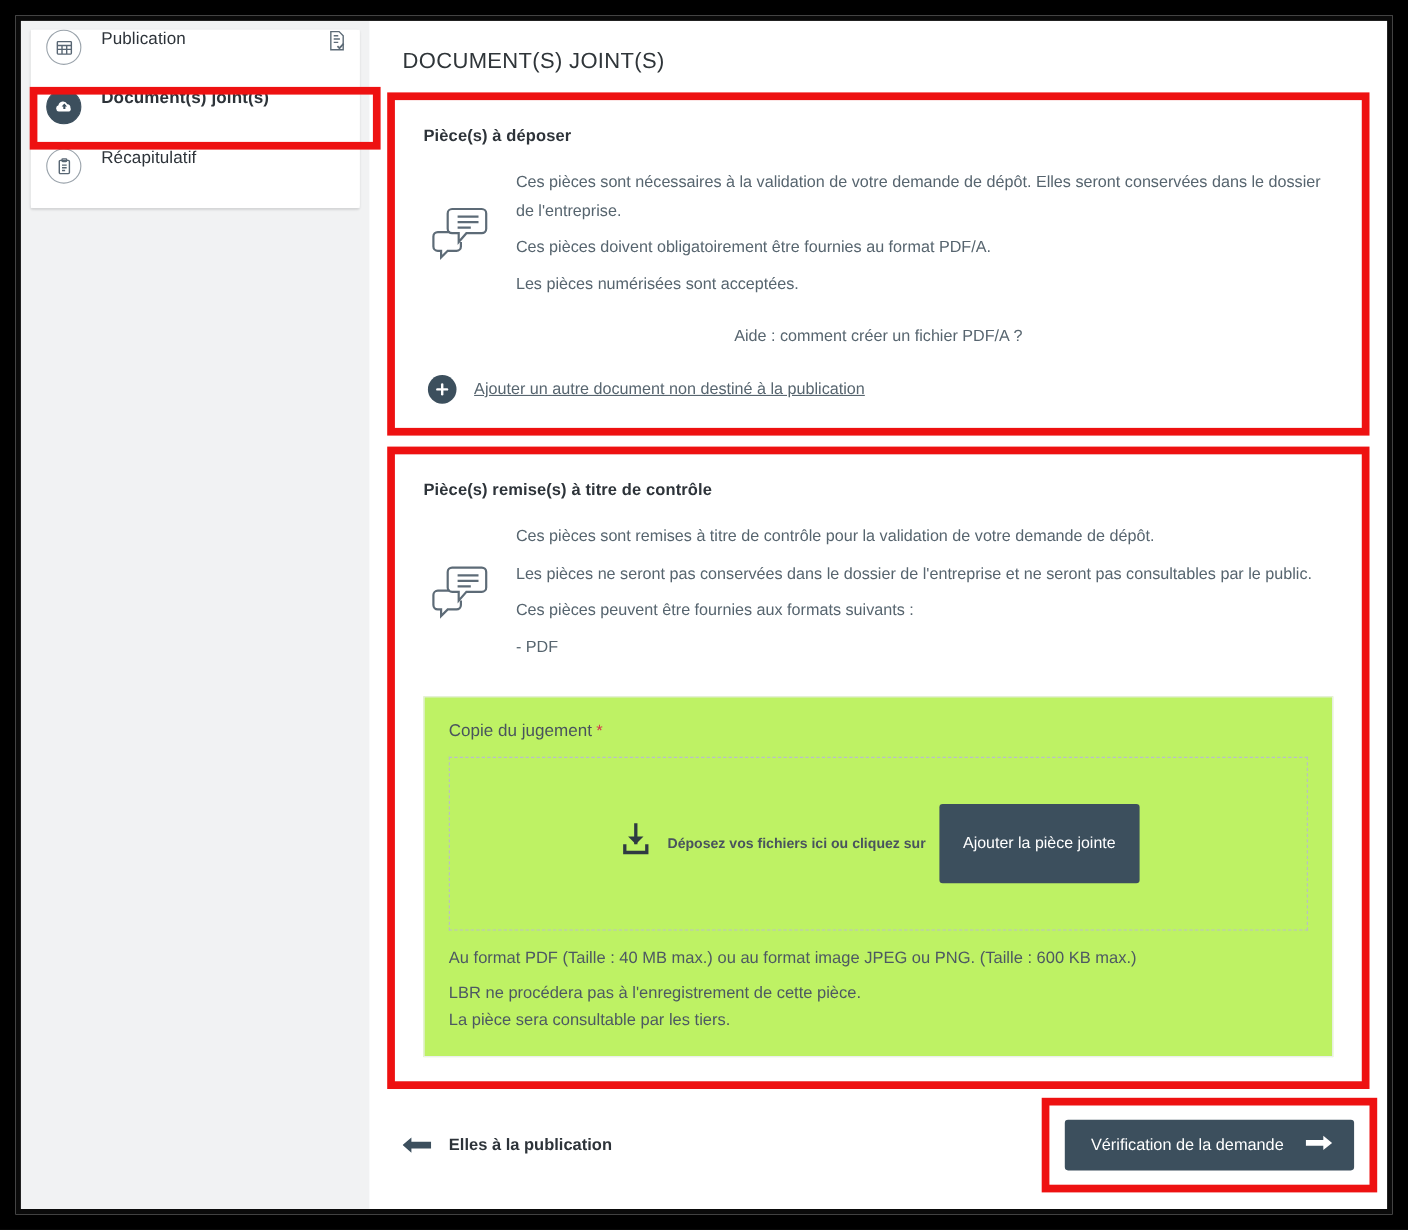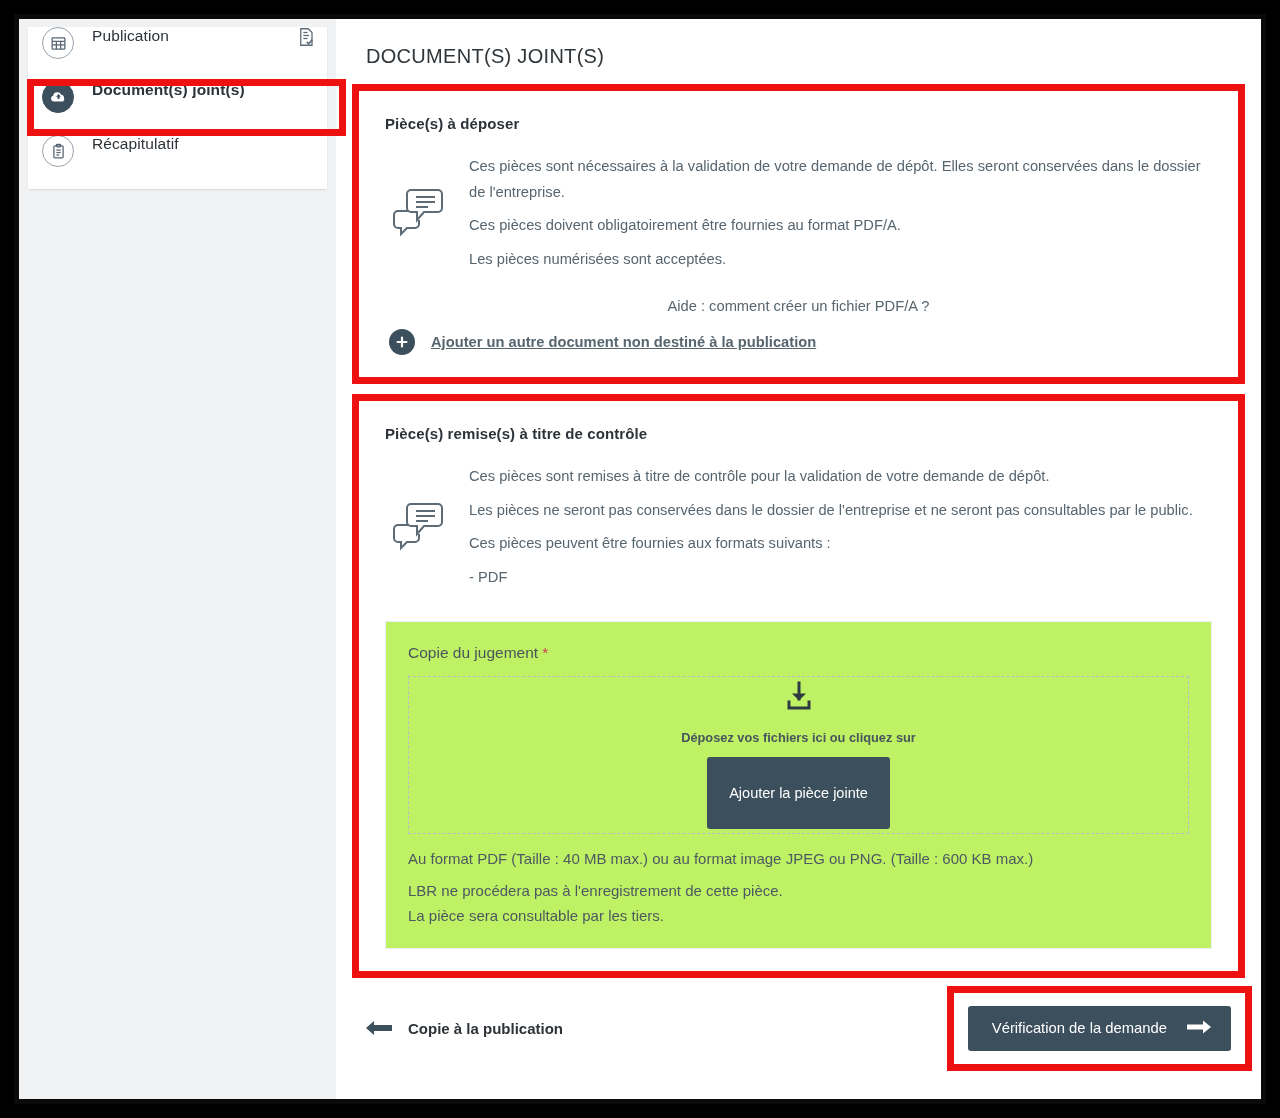--- a/index.html
+++ b/index.html
@@ -152,23 +152,22 @@
   .help-link {
     font-size: 14.7px;
     color: #57656f;
     cursor: pointer;
   }
 
   .add-doc-row {
     display: flex;
     align-items: center;
     gap: 16px;
-    margin-top: 14px;
+    margin-top: 26px;
     padding-left: 4px;
-    font-weight: bold;
   }
   .plus-circle {
     width: 26px; height: 26px;
     border-radius: 50%;
     background: #3c4f5d;
     display: flex; align-items: center; justify-content: center;
     flex: 0 0 26px;
     cursor: pointer;
   }
   .add-doc-label {
@@ -190,21 +189,21 @@
     color: #49545d;
     margin-bottom: 14px;
   }
   .req-star { color: #d5374d; font-size: 15px; margin-left: 4px; }
 
   .dropzone {
     border: 1.6px dashed #b9bfc5;
     background: #ffffff00;
     height: 158px;
     display: flex;
-    flex-direction: column;
+    flex-direction: row;
     align-items: center;
     justify-content: center;
     gap: 12px;
     cursor: pointer;
   }
   .dz-icon { color: #2f3a42; }
   .dz-text {
     font-size: 12.8px;
     font-weight: bold;
     color: #49545d;
@@ -421,21 +420,21 @@
 
       <div class="footer">
         <div class="footer-row">
 
           <div class="back-link">
             <span class="back-arrow">
               <svg width="26" height="18" viewBox="0 0 26 18" fill="#3c4f5d">
                 <path d="M0 9l8-7v4h18v6H8v4z"></path>
               </svg>
             </span>
-            <span class="back-label">Copie à la publication</span>
+            <span class="back-label">Elles à la publication</span>
           </div>
 
           <div class="next-wrap">
             <div class="next-outline"></div>
             <button class="next-button">
               <span>Vérification de la demande</span>
               <span>
                 <svg width="24" height="16" viewBox="0 0 24 16" fill="#ffffff">
                   <path d="M24 8l-8-6.5v3.9H0v5.2h16v3.9z"></path>
                 </svg>

